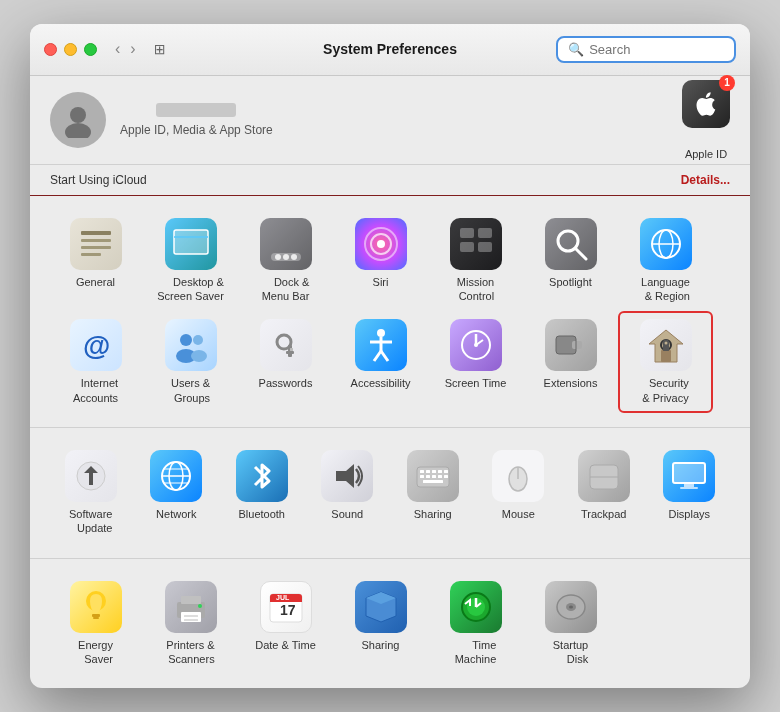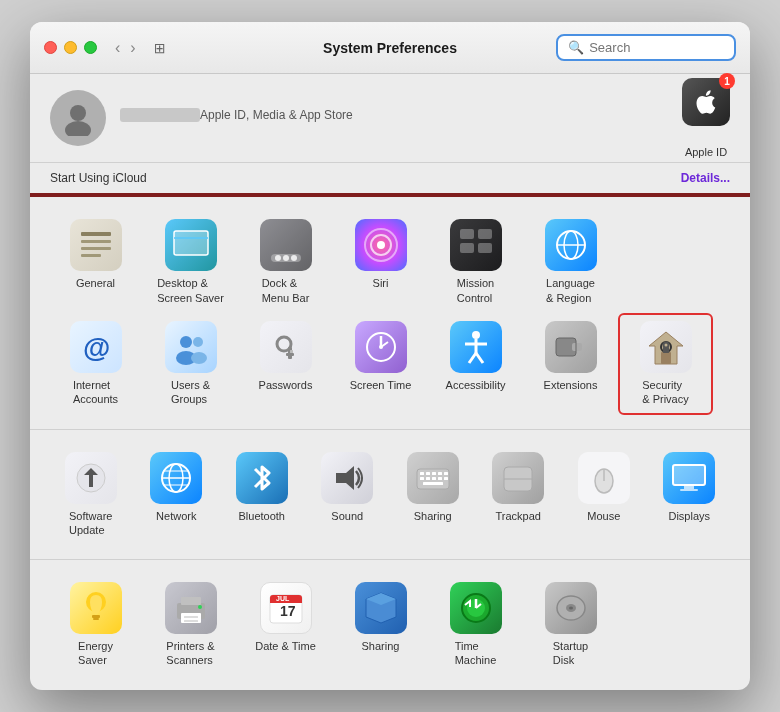--- a/index.html
+++ b/index.html
@@ -110,20 +110,22 @@
       border-radius: 50%;
       background: #b0b0b0;
       display: flex;
       align-items: center;
       justify-content: center;
       margin-right: 14px;
       flex-shrink: 0;
     }
     .profile-info {
       display: flex;
+      flex-direction: column;
+      align-items: center;
     }
     .profile-name-blurred {
       width: 80px;
       height: 14px;
       background: #c8c8c8;
       border-radius: 3px;
       margin-bottom: 6px;
     }
     .profile-subtitle {
       font-size: 12px;
@@ -174,29 +176,29 @@
       color: #333;
       margin-top: 20px;
     }
     
     .icloud-banner {
       display: flex;
       align-items: center;
       justify-content: space-between;
       padding: 8px 20px;
       background: #ececec;
-      border-bottom: 4px solid #7f1d1d;
+      border-bottom: 1px solid #7f1d1d;
     }
     .icloud-text {
       font-size: 12px;
       color: #333;
     }
     .icloud-details {
       font-size: 12px;
-      color: #6d28d9;
+      color: #b91c1c;
       font-weight: 600;
       cursor: pointer;
     }
     
     .icons-section {
       padding: 14px 10px;
       border-bottom: 1px solid #d0d0d0;
     }
     .icons-row {
       display: flex;
@@ -225,21 +227,21 @@
       border-radius: 10px;
       display: flex;
       align-items: center;
       justify-content: center;
       font-size: 36px;
       margin-bottom: 5px;
     }
     .icon-label {
       font-size: 11px;
       color: #333;
-      text-align: left;
+      text-align: right;
       line-height: 1.3;
     }
     
     .icon-general { background: linear-gradient(135deg, #e8e4d8 0%, #d4cfc0 100%); }
     .icon-desktop { background: linear-gradient(135deg, #5ac8fa 0%, #2196a0 100%); }
     .icon-dock { background: linear-gradient(135deg, #8e8e93 0%, #636366 100%); }
     .icon-mission { background: linear-gradient(135deg, #3a3a3c 0%, #1c1c1e 100%); }
     .icon-siri { background: radial-gradient(circle, #ff6b9d, #c44dff, #4c6eff); }
     .icon-spotlight { background: linear-gradient(135deg, #8e8e93 0%, #636366 100%); }
     .icon-language { background: linear-gradient(135deg, #5ac8fa 0%, #0b84ff 100%); }
@@ -371,20 +373,29 @@
           <svg width="38" height="38" viewBox="0 0 38 38">
             <rect x="3" y="3" width="14" height="10" rx="2" fill="rgba(255,255,255,0.3)"></rect>
             <rect x="21" y="3" width="14" height="10" rx="2" fill="rgba(255,255,255,0.3)"></rect>
             <rect x="3" y="17" width="14" height="10" rx="2" fill="rgba(255,255,255,0.3)"></rect>
             <rect x="21" y="17" width="14" height="10" rx="2" fill="rgba(255,255,255,0.3)"></rect>
           </svg>
         </div>
         <span class="icon-label">Mission<br>Control</span>
       </div>
 
+      <div class="icon-item">
+        <div class="icon-img icon-spotlight">
+          <svg width="38" height="38" viewBox="0 0 38 38">
+            <circle cx="16" cy="16" r="10" fill="none" stroke="white" stroke-width="3"></circle>
+            <line x1="23" y1="23" x2="34" y2="34" stroke="white" stroke-width="3" stroke-linecap="round"></line>
+          </svg>
+        </div>
+        <span class="icon-label">Spotlight</span>
+      </div>
 
       <div class="icon-item">
         <div class="icon-img icon-language">
           <svg width="38" height="38" viewBox="0 0 38 38">
             <circle cx="19" cy="19" r="14" fill="none" stroke="white" stroke-width="2"></circle>
             <ellipse cx="19" cy="19" rx="7" ry="14" fill="none" stroke="white" stroke-width="1.5"></ellipse>
             <line x1="5" y1="19" x2="33" y2="19" stroke="white" stroke-width="1.5"></line>
           </svg>
         </div>
         <span class="icon-label">Language<br>&amp; Region</span>
@@ -418,45 +429,45 @@
       <div class="icon-item">
         <div class="icon-img icon-passwords">
           <svg width="38" height="38" viewBox="0 0 38 38">
             <circle cx="17" cy="16" r="7" fill="none" stroke="#888" stroke-width="3"></circle>
             <rect x="21" y="19" width="4" height="12" rx="1" fill="#888"></rect>
             <rect x="19" y="25" width="8" height="3" rx="1" fill="#888"></rect>
             <rect x="23" y="22" width="3" height="3" rx="0.5" fill="#bbb"></rect>
           </svg>
         </div>
         <span class="icon-label">Passwords</span>
-      </div>
-
-      <div class="icon-item">
-        <div class="icon-img icon-screentime">
-          <svg width="38" height="38" viewBox="0 0 38 38">
-            <circle cx="19" cy="19" r="14" fill="none" stroke="white" stroke-width="2"></circle>
-            <line x1="19" y1="8" x2="19" y2="19" stroke="white" stroke-width="2.5"></line>
-            <line x1="19" y1="19" x2="26" y2="14" stroke="white" stroke-width="2"></line>
-            <circle cx="19" cy="19" r="2" fill="white"></circle>
-          </svg>
-        </div>
-        <span class="icon-label">Screen Time</span>
       </div>
 
       <div class="icon-item">
         <div class="icon-img icon-access">
           <svg width="38" height="38" viewBox="0 0 38 38">
             <circle cx="19" cy="7" r="4" fill="white"></circle>
             <line x1="19" y1="11" x2="19" y2="25" stroke="white" stroke-width="3"></line>
             <line x1="8" y1="16" x2="30" y2="16" stroke="white" stroke-width="3"></line>
             <line x1="19" y1="25" x2="12" y2="35" stroke="white" stroke-width="3"></line>
             <line x1="19" y1="25" x2="26" y2="35" stroke="white" stroke-width="3"></line>
           </svg>
         </div>
         <span class="icon-label">Accessibility</span>
+      </div>
+
+      <div class="icon-item">
+        <div class="icon-img icon-screentime">
+          <svg width="38" height="38" viewBox="0 0 38 38">
+            <circle cx="19" cy="19" r="14" fill="none" stroke="white" stroke-width="2"></circle>
+            <line x1="19" y1="8" x2="19" y2="19" stroke="white" stroke-width="2.5"></line>
+            <line x1="19" y1="19" x2="26" y2="14" stroke="white" stroke-width="2"></line>
+            <circle cx="19" cy="19" r="2" fill="white"></circle>
+          </svg>
+        </div>
+        <span class="icon-label">Screen Time</span>
       </div>
 
       <div class="icon-item">
         <div class="icon-img icon-extensions">
           <svg width="38" height="38" viewBox="0 0 38 38">
             <rect x="4" y="10" width="20" height="18" rx="3" fill="#888"></rect>
             <rect x="20" y="15" width="10" height="8" rx="2" fill="#aaa"></rect>
             <rect x="4" y="10" width="20" height="18" rx="3" fill="none" stroke="#666" stroke-width="1"></rect>
           </svg>
         </div>
@@ -542,37 +553,37 @@
             <rect x="18" y="18" width="4" height="3" rx="0.5" fill="white"></rect>
             <rect x="24" y="18" width="4" height="3" rx="0.5" fill="white"></rect>
             <rect x="30" y="18" width="4" height="3" rx="0.5" fill="white"></rect>
             <rect x="9" y="23" width="20" height="3" rx="0.5" fill="white"></rect>
           </svg>
         </div>
         <span class="icon-label">Sharing</span>
       </div>
 
       <div class="icon-item">
+        <div class="icon-img icon-mouse">
+          <svg width="38" height="38" viewBox="0 0 38 38">
+            <ellipse cx="19" cy="22" rx="9" ry="12" fill="#e0e0e0" stroke="#bbb" stroke-width="1.5"></ellipse>
+            <line x1="19" y1="10" x2="19" y2="22" stroke="#bbb" stroke-width="1.5"></line>
+          </svg>
+        </div>
+        <span class="icon-label">Mouse</span>
+      </div>
+
+      <div class="icon-item">
         <div class="icon-img icon-trackpad">
           <svg width="38" height="38" viewBox="0 0 38 38">
             <rect x="5" y="8" width="28" height="24" rx="4" fill="#c8c8c8" stroke="#aaa" stroke-width="1"></rect>
             <line x1="5" y1="20" x2="33" y2="20" stroke="#aaa" stroke-width="1"></line>
           </svg>
         </div>
         <span class="icon-label">Trackpad</span>
-      </div>
-
-      <div class="icon-item">
-        <div class="icon-img icon-mouse">
-          <svg width="38" height="38" viewBox="0 0 38 38">
-            <ellipse cx="19" cy="22" rx="9" ry="12" fill="#e0e0e0" stroke="#bbb" stroke-width="1.5"></ellipse>
-            <line x1="19" y1="10" x2="19" y2="22" stroke="#bbb" stroke-width="1.5"></line>
-          </svg>
-        </div>
-        <span class="icon-label">Mouse</span>
       </div>
 
       <div class="icon-item">
         <div class="icon-img icon-displays">
           <svg width="38" height="38" viewBox="0 0 38 38">
             <rect x="3" y="6" width="32" height="20" rx="2" fill="white" opacity="0.3"></rect>
             <rect x="3" y="6" width="32" height="20" rx="2" fill="none" stroke="white" stroke-width="2"></rect>
             <rect x="14" y="26" width="10" height="4" fill="white" opacity="0.7"></rect>
             <rect x="10" y="30" width="18" height="2" rx="1" fill="white" opacity="0.7"></rect>
           </svg>

